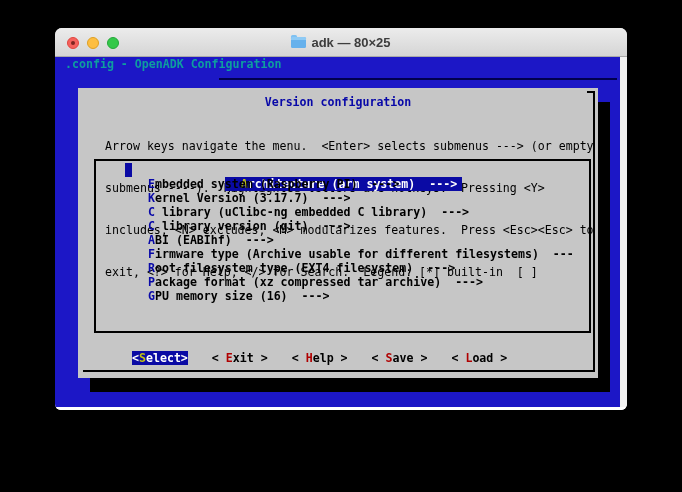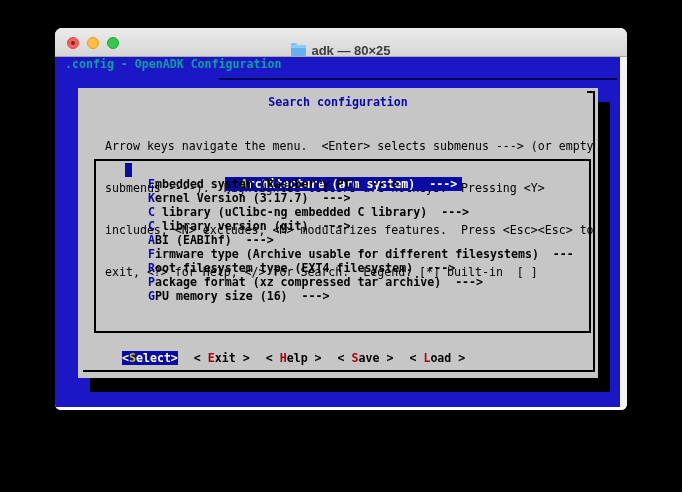--- a/index.html
+++ b/index.html
@@ -17,21 +17,21 @@
   }
   .traffic { position:absolute; left:12px; top:9px; display:flex; gap:8px; }
   .tl { width:12px; height:12px; border-radius:50%; position:relative; }
   .tl.red   { background:#f5615c; border:1px solid #e1453f; }
   .tl.red::after { content:""; position:absolute; left:3px; top:3px; width:4px; height:4px; border-radius:50%; background:#7e2420; }
   .tl.yellow{ background:#fdbe41; border:1px solid #dfa023; }
   .tl.green { background:#34c84a; border:1px solid #24a83a; }
   .tb-title {
     position:absolute; left:0; right:0; top:0; height:28px;
     display:flex; align-items:center; justify-content:center; gap:5px;
-    font-family:"Liberation Sans", sans-serif; font-size:13px; font-weight:bold; color:#3d3d3d;margin-top:8px;
+    font-family:"Liberation Sans", sans-serif; font-size:13px; font-weight:bold; color:#3d3d3d;
   }
   .folder { display:inline-block; width:15px; height:11px; background:#66b1ec; border-radius:1.5px; position:relative; }
   .folder::before { content:""; position:absolute; left:0; top:-2px; width:6px; height:3px; background:#7fc1f2; border-radius:1.5px 1.5px 0 0; }
   .folder::after  { content:""; position:absolute; left:0; top:0; right:0; height:3px; background:#8ecaf5; border-radius:1.5px 1.5px 0 0; }
 
   .term-wrap { display:flex; height:350px; }
   .terminal { position:relative; width:565px; height:350px; background:#1c17c6; }
   .scrollbar { width:7px; height:350px; background:#f3f3f3; }
   .win-bottom { height:3px; background:#ffffff; }
 
@@ -50,21 +50,21 @@
   .instructions { position:absolute; left:27px; top:23px; color:#000; white-space:pre; }
   .instructions div { height:14px; }
 
   .menubox { position:absolute; left:16px; top:71px; width:497px; height:174px; border:2px solid #000; padding-top:2px; }
   .mrow { position:relative; height:14px; white-space:pre; padding-left:52px; font-weight:bold; color:#000; }
   .hk { color:#0808a8; font-weight:bold; }
   .cursor { position:absolute; left:29px; top:0; width:7px; height:14px; background:#0a0aa4; }
   .mrow.selected .sel-bar { background:#0a0aa4; color:#ffffff; padding:0 5px 0 16px; margin-left:-7px; }
   .mrow.selected .hk { color:#c3c411; }
 
-  .buttons { position:absolute; left:44px; top:263px; display:flex; gap:16px; white-space:pre; font-weight:bold;justify-content:center; }
+  .buttons { position:absolute; left:54px; top:263px; display:flex; gap:24px; white-space:pre; font-weight:bold;justify-content:center; }
   .btn { height:14px; color:#000; }
   .btn .bk { color:#b00000; font-weight:bold; }
   .btn.selected { background:#0a0aa4; color:#ffffff; }
   .btn.selected .bk { color:#c3c411; }
 </style>
 </head>
 <body>
 
 <div class="window">
   <div class="titlebar">
@@ -84,21 +84,21 @@
       <div class="tline tline1">.config - OpenADK Configuration</div>
       <div class="hrule"></div>
 
       <div class="dshadow"></div>
 
       <div class="dialog">
         <div class="dlg-border-right"></div>
         <div class="dlg-border-bottom"></div>
         <div class="dlg-corner-top"></div>
 
-        <div class="dlg-title">Search configuration</div>
+        <div class="dlg-title">Version configuration</div>
 
         <div class="instructions">
           <div>Arrow keys navigate the menu.  &lt;Enter&gt; selects submenus ---&gt; (or empty</div>
           <div>submenus ----).  Highlighted letters are hotkeys.  Pressing &lt;Y&gt;</div>
           <div>includes, &lt;N&gt; excludes, &lt;M&gt; modularizes features.  Press &lt;Esc&gt;&lt;Esc&gt; to</div>
           <div>exit, &lt;?&gt; for Help, &lt;/&gt; for Search.  Legend: [*] built-in  [ ]</div>
         </div>
 
         <div class="menubox">
           <div class="mrow selected">

